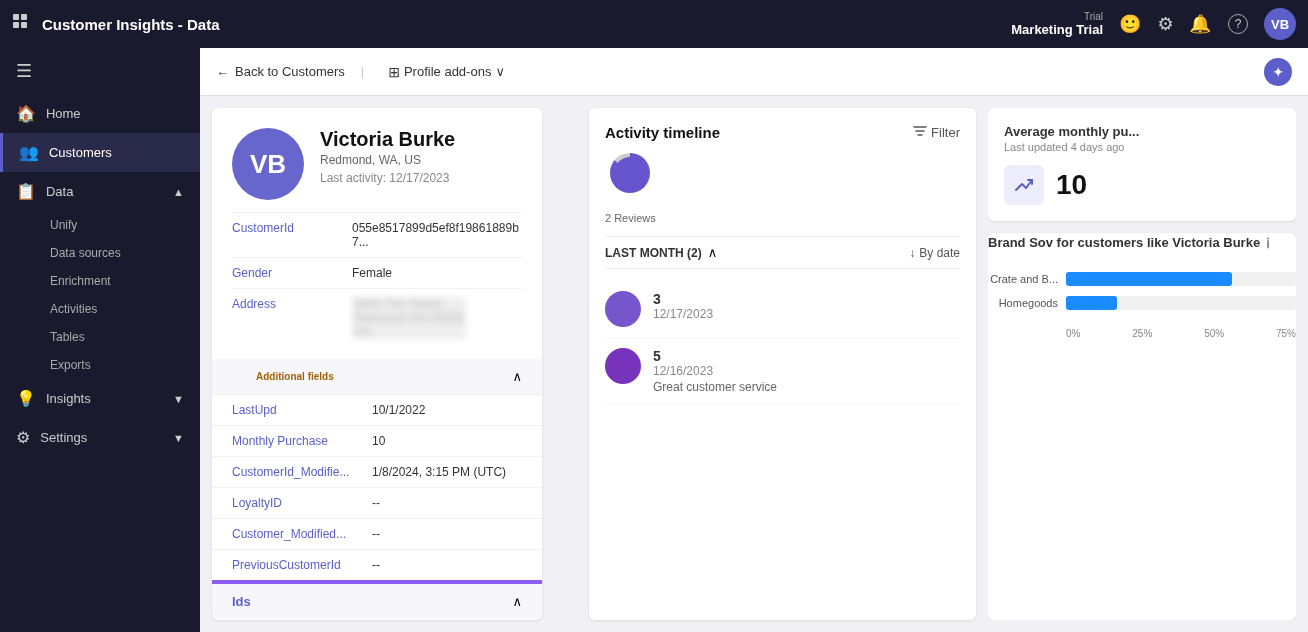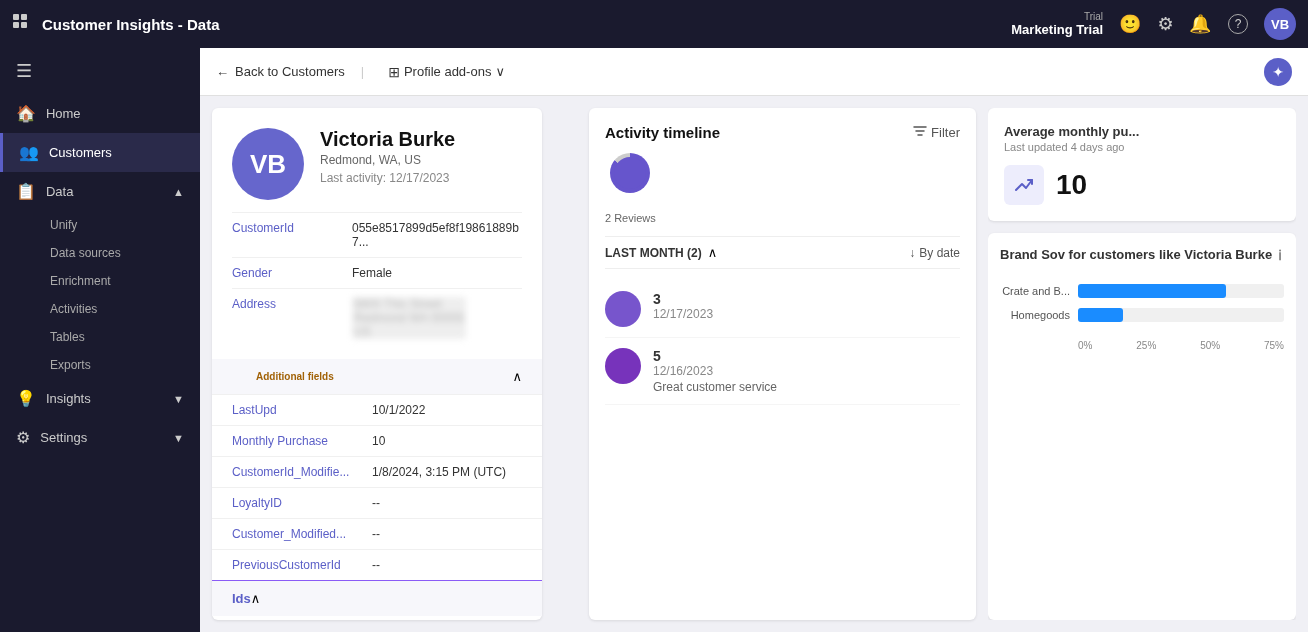--- a/index.html
+++ b/index.html
@@ -156,25 +156,25 @@
       cursor: pointer;
     }
     .additional-fields-label { color: #a16207; font-size: 10px; font-weight: 600; margin-left: 24px; }
     .additional-field-row { display: flex; align-items: flex-start; padding: 8px 20px; border-top: 1px solid #f0f0f0; }
     .additional-field-label { color: #5b5fc7; font-size: 12px; width: 140px; flex-shrink: 0; }
     .additional-field-value { color: #333; font-size: 12px; }
 
     .ids-header {
       display: flex;
       align-items: center;
-      justify-content: flex-start;
+      justify-content: space-between;
       padding: 10px 20px;
       background: #f7f7fb;
       cursor: pointer;
-      border-top: 1px solid #8b5cf6;
+      border-top: 4px solid #8b5cf6;
     }
     .ids-label { color: #5b5fc7; font-size: 13px; font-weight: 600; }
 
     
     .activity-card {
       background: #fff;
       border-radius: 6px;
       flex: 1;
       overflow-y: auto;
       box-shadow: 0 1px 3px rgba(0,0,0,0.1);
@@ -255,21 +255,21 @@
     .metric-icon {
       width: 40px; height: 40px; background: #ededfc; border-radius: 6px;
       display: flex; align-items: center; justify-content: center;
       font-size: 20px; color: #5b5fc7;
     }
     .metric-number { font-size: 28px; font-weight: 700; color: #111; }
 
     .brand-card {
       background: #fff;
       border-radius: 6px;
-      padding: 12px;
+      padding: 0;
       box-shadow: 0 1px 3px rgba(0,0,0,0.1);
       flex: 1;
     }
     .brand-title { font-size: 13px; font-weight: 600; color: #333; margin-bottom: 12px; display: flex; align-items: center; gap: 6px; }
     .brand-chart { padding: 8px 0; }
     .brand-row { display: flex; align-items: center; gap: 8px; margin-bottom: 10px; }
     .brand-label { font-size: 11px; color: #555; width: 70px; text-align: right; flex-shrink: 0; }
     .brand-bar-container { flex: 1; background: #f0f0f0; border-radius: 3px; height: 14px; }
     .brand-bar { height: 14px; border-radius: 3px; background: #1a8cff; }
     .chart-axis {

